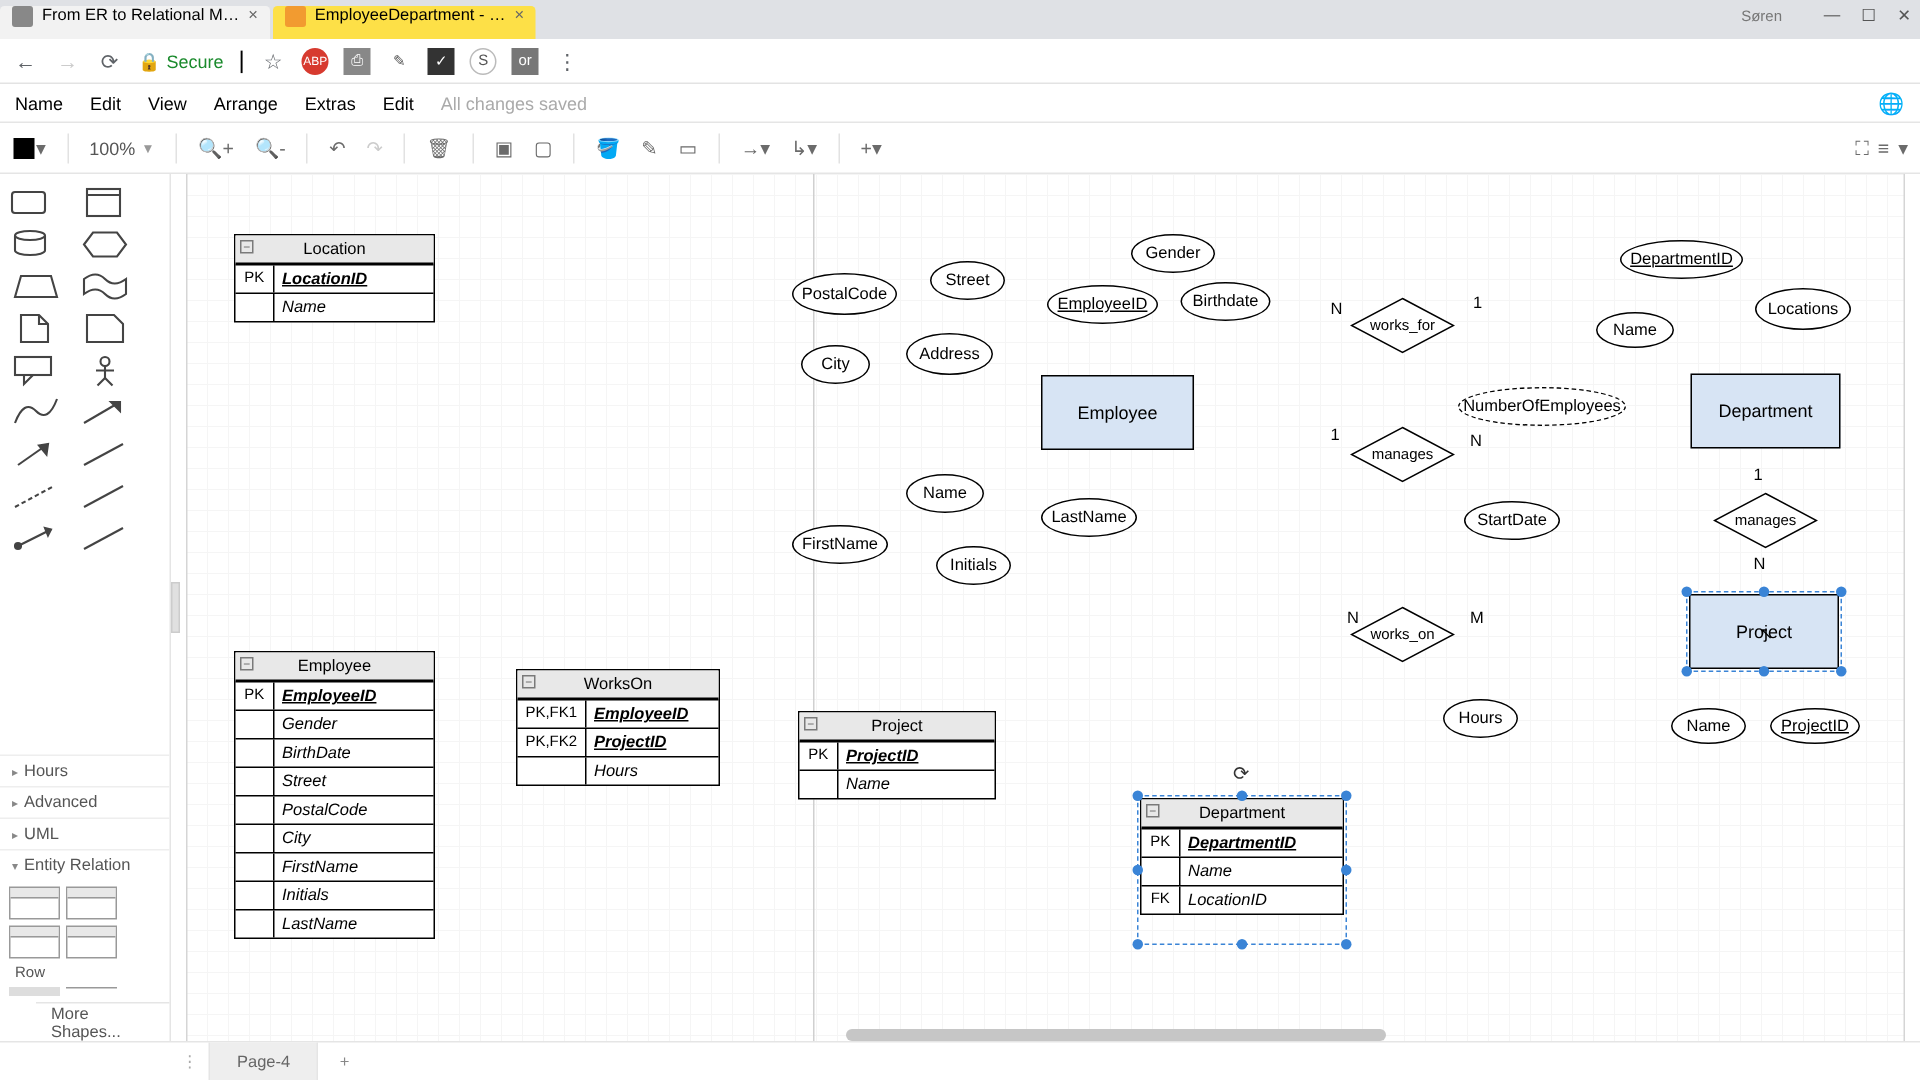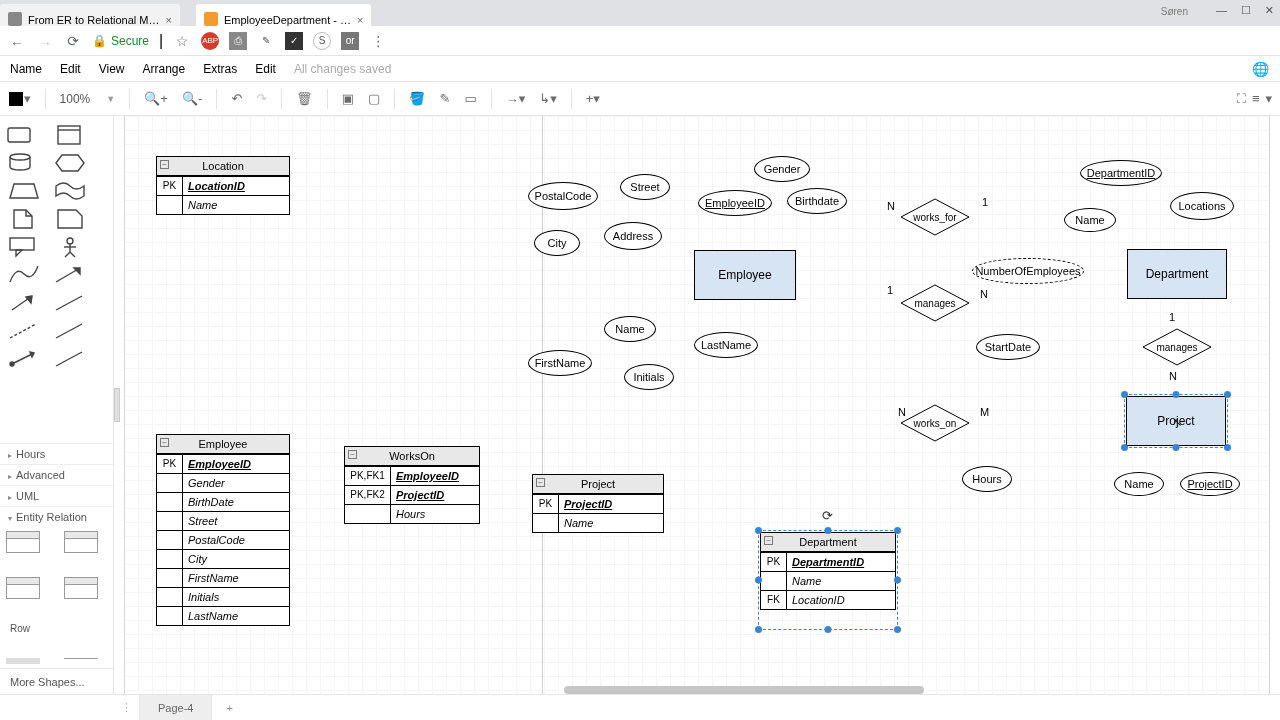--- a/index.html
+++ b/index.html
@@ -1,21 +1,21 @@
 <!DOCTYPE html>
 <html><head>
 <meta charset="utf-8">
 <style>
 * { box-sizing: border-box; margin: 0; padding: 0; font-family: Arial, Helvetica, sans-serif; }
 html, body { width: 1280px; height: 720px; overflow: hidden; background: #fff; }
 
 
 .browser-tabs { height: 26px; background: #dfe1e5; display: flex; align-items: flex-end; position: relative; }
-.btab { height: 22px; background: #f2f2f2; display: flex; align-items: flex-end; padding: 0 8px; font-size: 11px; border-top-left-radius: 3px; border-top-right-radius: 3px; margin-right: 16px; min-width: 160px; gap: 6px; }
-.btab.active { background: #ffffff; }
+.btab { height: 22px; background: #f2f2f2; display: flex; align-items: flex-start; padding: 0 8px; font-size: 11px; border-top-left-radius: 3px; border-top-right-radius: 3px; margin-right: 2px; min-width: 160px; gap: 6px; }
+.btab.active { background: #fde047; }
 .btab .close { margin-left: auto; font-size: 11px; color: #666; }
 .btab .favicon { width: 14px; height: 14px; background: #888; border-radius: 2px; }
 .btab .favicon.orange { background: #f29b30; }
 .win-controls { position: absolute; right: 6px; top: 4px; display: flex; gap: 14px; font-size: 11px; color: #555; }
 .user-badge { position: absolute; right: 92px; top: 6px; font-size: 10px; color: #777; }
 
 .addr-bar { height: 30px; background: #fff; border-bottom: 1px solid #e3e3e3; display: flex; align-items: center; padding: 0 8px; gap: 10px; }
 .addr-bar .navbtn { color: #5f6368; font-size: 14px; width: 18px; text-align: center; }
 .addr-bar .secure { color: #1a8a2c; font-size: 12px; display: flex; align-items: center; gap: 4px; }
 .addr-bar .url { font-size: 13px; color: #333; flex: 1; }
@@ -26,40 +26,40 @@
 
 
 .menubar { height: 26px; border-bottom: 1px solid #e5e5e5; display: flex; align-items: center; padding: 0 10px; gap: 18px; font-size: 12px; }
 .menubar .saved { color: #aaa; }
 .menubar .globe { margin-left: auto; color: #aaa; font-size: 14px; }
 
 
 .toolbar { height: 34px; border-bottom: 1px solid #e5e5e5; display: flex; align-items: center; padding: 0 8px; gap: 14px; position: relative; }
 .tool { color: #6b6b6b; font-size: 13px; display: inline-flex; align-items: center; justify-content: center; }
 .tool svg { width: 16px; height: 16px; }
-.zoom-box { display: flex; align-items: center; gap: 16px; font-size: 12px; color: #555; }
+.zoom-box { display: flex; align-items: center; gap: 4px; font-size: 12px; color: #555; }
 .zoom-box .caret { font-size: 9px; color: #999; }
 .sep { width: 1px; height: 20px; background: #e2e2e2; }
 .toolbar .right-tools { position: absolute; right: 8px; display: flex; gap: 6px; }
 
 
 .workspace { display: flex; height: 578px; }
 .left-col { width: 114px; border-right: 1px solid #e5e5e5; display: flex; flex-direction: column; }
 .shapes-pal { flex: 1; overflow: hidden; padding: 2px 6px; }
 .shapes-pal .row { display: flex; gap: 10px; margin: 6px 0; justify-content: flex-start; }
 .shp { width: 36px; height: 22px; display: flex; align-items: center; justify-content: center; }
 .shp svg { stroke: #444; fill: none; stroke-width: 1.4; }
 .cat { padding: 4px 8px; font-size: 11px; color: #555; border-top: 1px solid #eee; }
 .cat::before { content: "▸"; font-size: 8px; margin-right: 4px; color: #888; }
 .cat.open::before { content: "▾"; }
-.er-thumbs { padding: 4px 6px; display: flex; flex-wrap: wrap; gap: 24px; }
+.er-thumbs { padding: 4px 6px; display: flex; flex-wrap: wrap; gap: 4px; }
 .er-thumbs .th { width: 34px; height: 22px; border: 1px solid #999; background: #fff; position: relative; }
 .er-thumbs .th.hdr::before { content: ""; position: absolute; top: 0; left: 0; right: 0; height: 6px; background: #e8e8e8; border-bottom: 1px solid #999; }
 .er-thumbs .rowlbl { width: 100%; font-size: 10px; color: #555; padding-left: 4px; }
-.more-shapes { height: 26px; border-top: 1px solid #e5e5e5; font-size: 11px; color: #555; display: flex; align-items: center; padding: 0 10px; }
+.more-shapes { height: 26px; border-top: 1px solid #e5e5e5; font-size: 11px; color: #555; display: flex; align-items: center; padding: 0 10px; margin-left: 24px; }
 
 .canvas-wrap { flex: 1; position: relative; background: #fff; }
 .canvas-wrap::before { content: ""; position: absolute; inset: 0 10px 0 10px;
   background-image: linear-gradient(#f5f5f5 1px, transparent 1px), linear-gradient(90deg, #f5f5f5 1px, transparent 1px);
   background-size: 14px 14px; }
 .page-shadow { position: absolute; left: 10px; right: 10px; top: 0; bottom: 0; border-left: 1px solid #d5d5d5; border-right: 1px solid #d5d5d5; }
 .vrule { position: absolute; left: 428px; top: 0; bottom: 0; width: 1px; background: #d0d0d0; }
 .svg-layer { position: absolute; inset: 0; }
 
 

